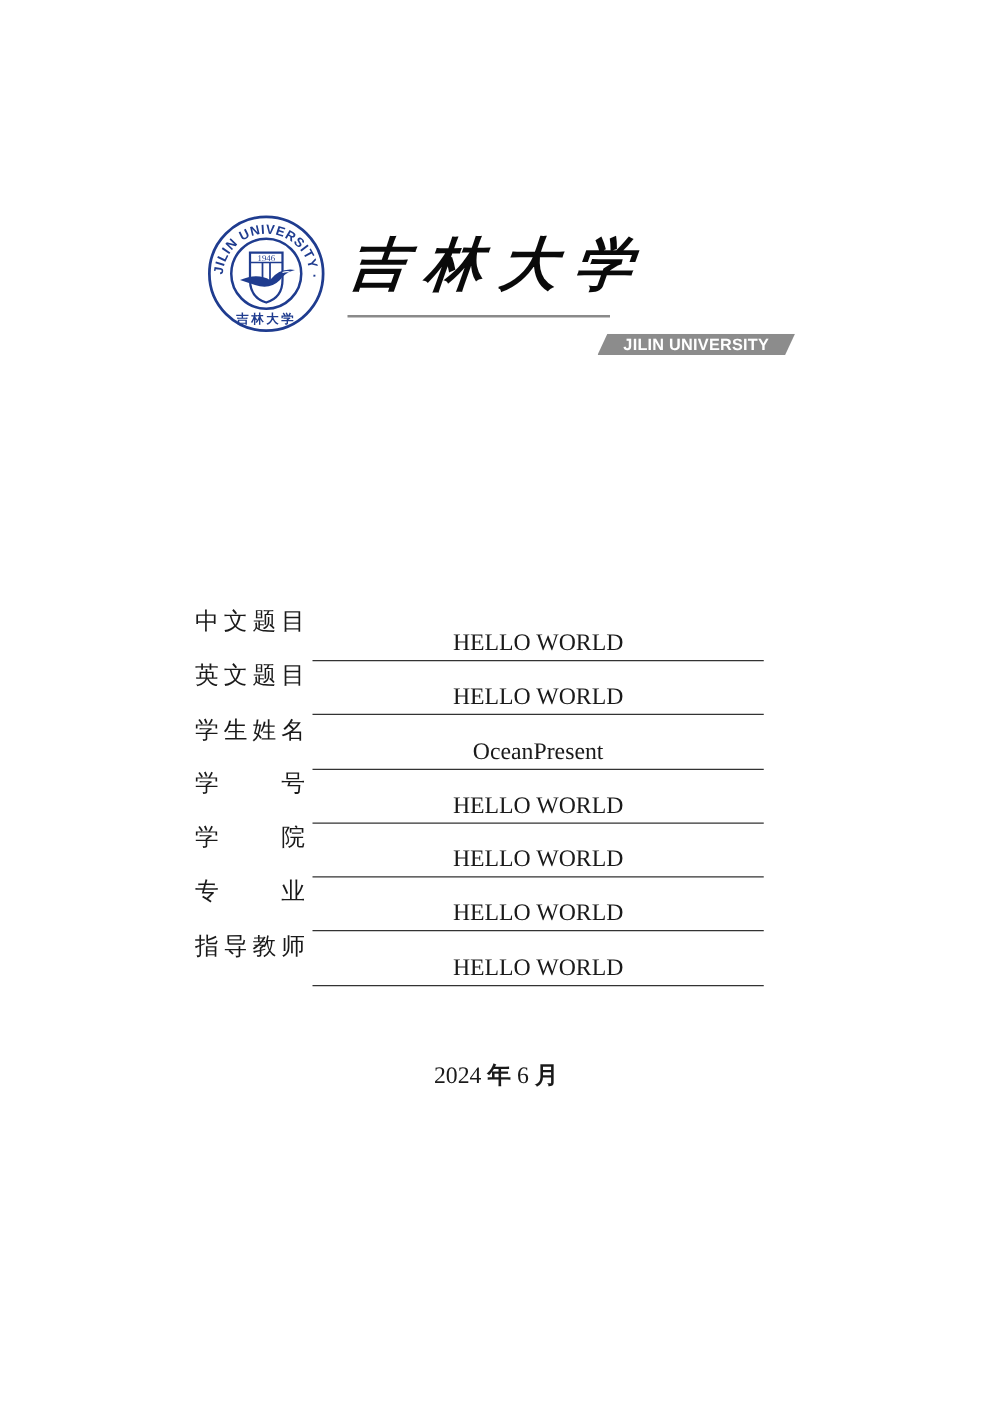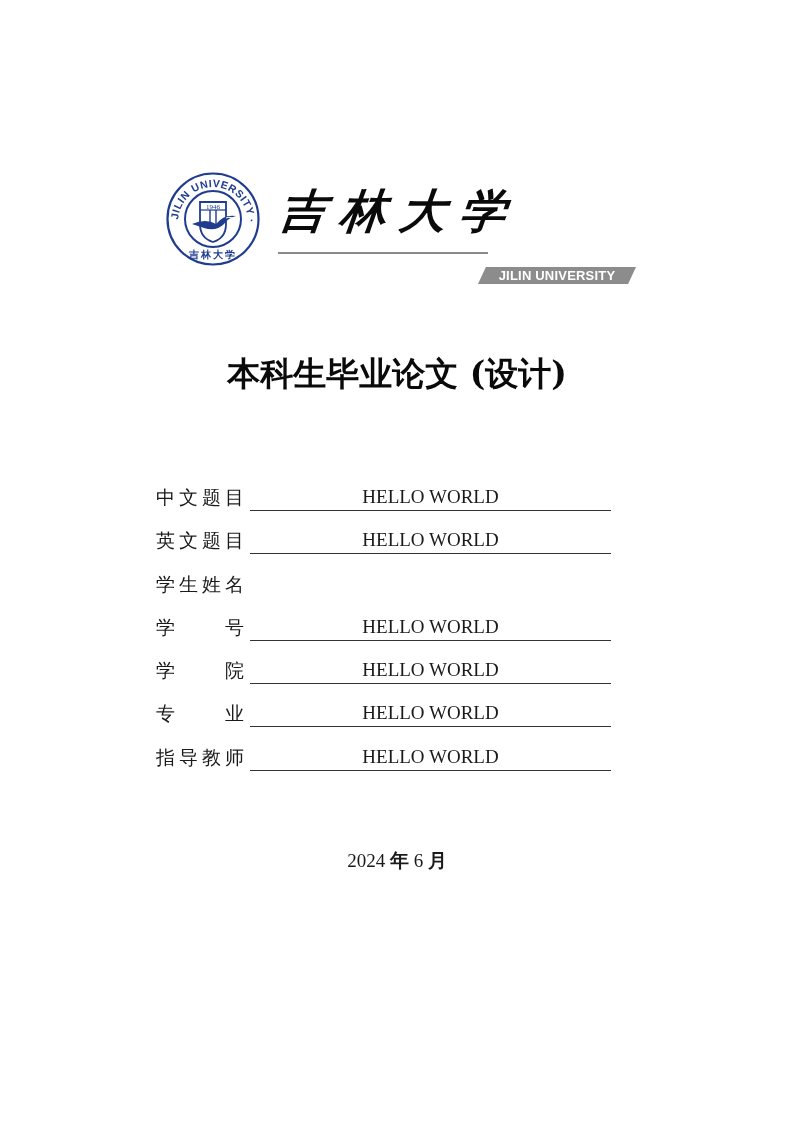--- a/index.html
+++ b/index.html
@@ -116,21 +116,21 @@
       color: #1a1a1a;
       display: flex;
       justify-content: space-between;
     }
     .field-label span {
       display: inline-block;
     }
     .field-value {
       position: absolute;
       left: 94px;
-      top: 2px;
+      top: 20px;
       width: 361px;
       text-align: center;
       font-family: "Liberation Serif", "DejaVu Serif", serif;
       font-size: 19px;
       line-height: 30px;
       color: #1a1a1a;
       border-bottom: 1.3px solid #333333;
       height: 28px;
     }
     
@@ -180,21 +180,20 @@
   </div>
 
   <div class="wordmark">
     <div class="calligraphy">吉林大学</div>
     <div class="wm-line"></div>
     <div class="wm-banner">
       <div class="wm-banner-text">JILIN UNIVERSITY</div>
     </div>
   </div>
 
-  <div class="doc-title">本科生毕业论文 (设计)</div>
 
   <div class="fields">
     <div class="field-row">
       <div class="field-label">
         <span>中</span>
         <span>文</span>
         <span>题</span>
         <span>目</span>
       </div>
       <div class="field-value">HELLO WORLD</div>
@@ -208,20 +207,21 @@
       </div>
       <div class="field-value">HELLO WORLD</div>
     </div>
     <div class="field-row">
       <div class="field-label">
         <span>学</span>
         <span>生</span>
         <span>姓</span>
         <span>名</span>
       </div>
+      <div class="field-value">OceanPresent</div>
     </div>
     <div class="field-row">
       <div class="field-label">
         <span>学</span>
         <span>号</span>
       </div>
       <div class="field-value">HELLO WORLD</div>
     </div>
     <div class="field-row">
       <div class="field-label">

